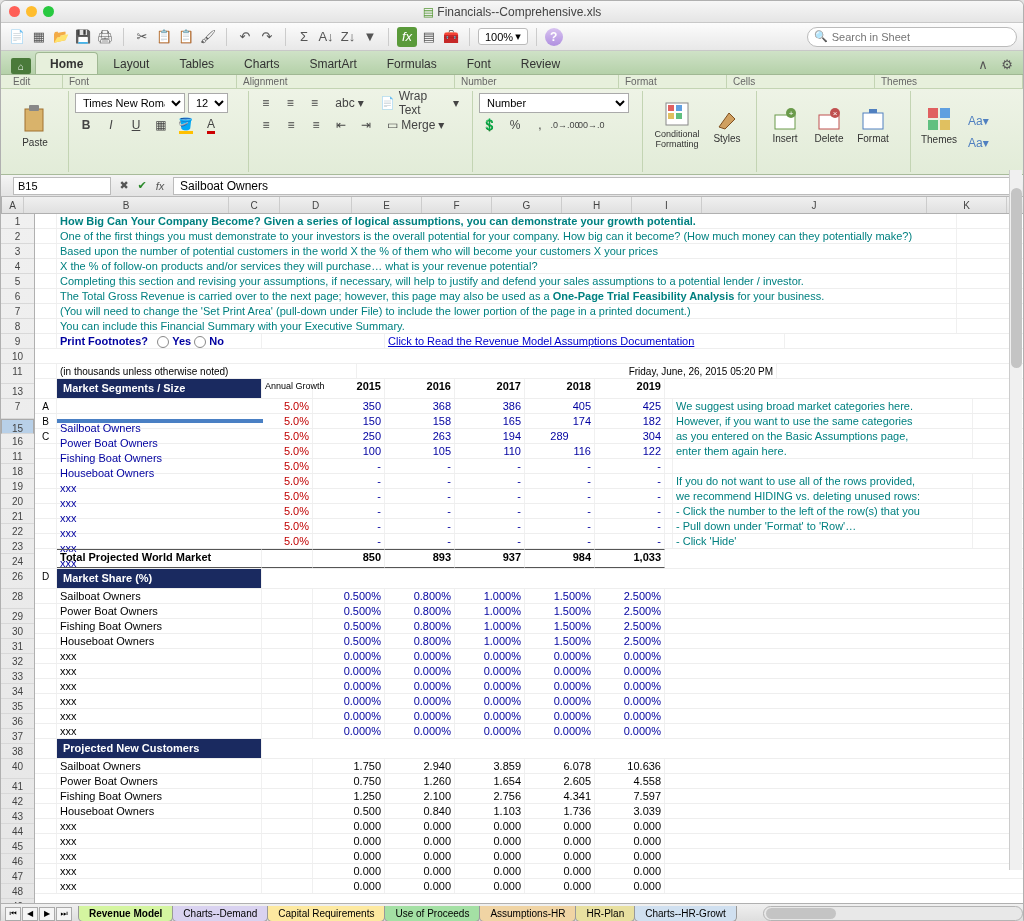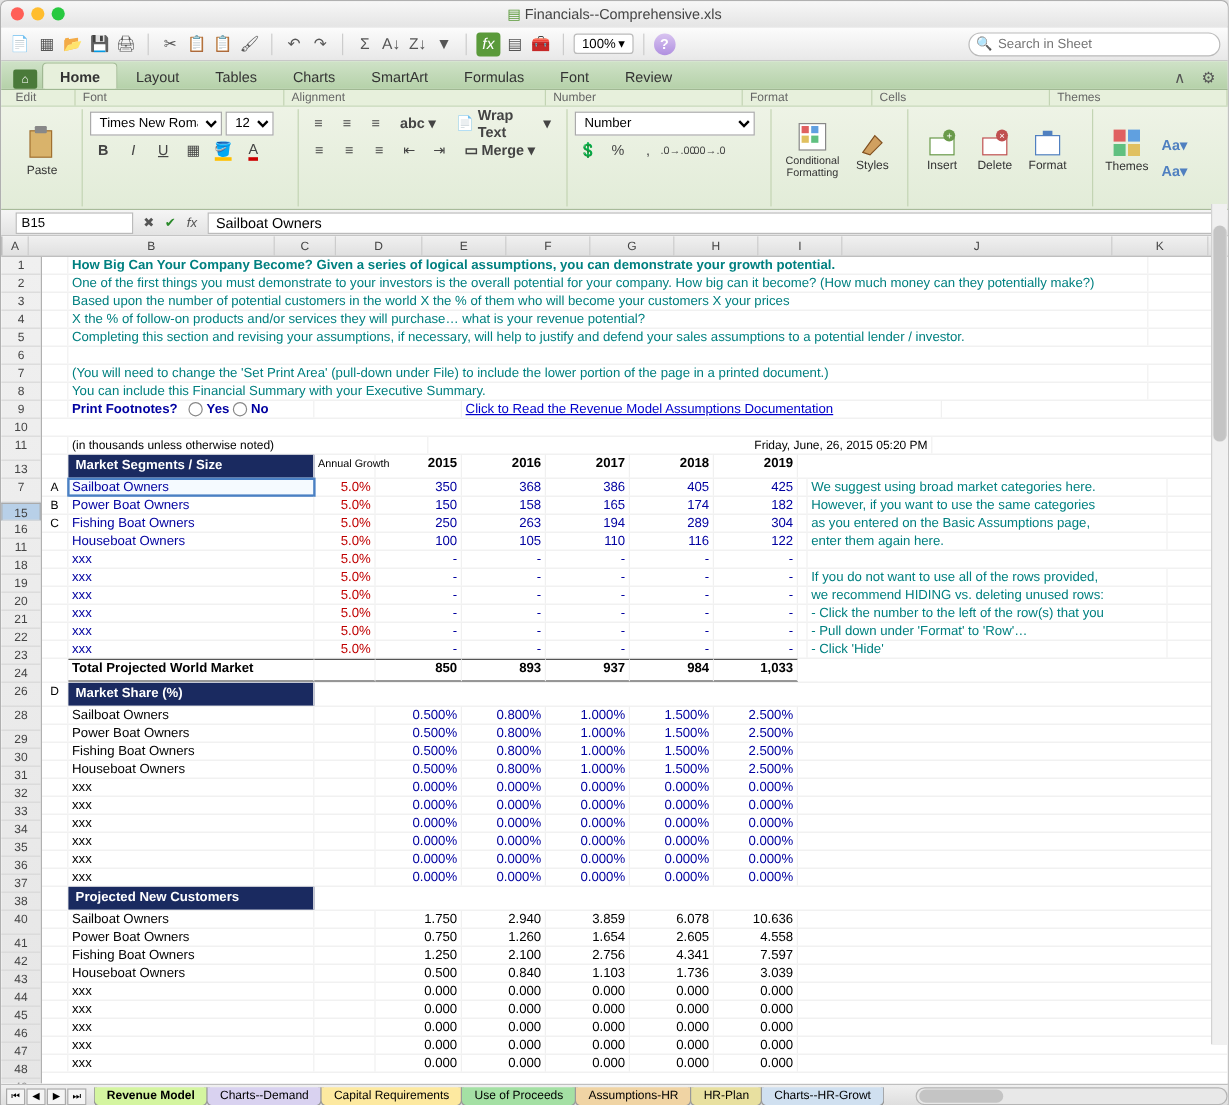--- a/index.html
+++ b/index.html
@@ -27,21 +27,21 @@
 .rcaret { margin-left: auto; margin-right: 6px; display: flex; gap: 4px; }
 
 .ribbon { height: 86px; background: linear-gradient(#eef3e6,#e2ecd8); border-bottom: 1px solid #a8bb9a; display: flex; align-items: stretch; padding: 2px 6px; }
 .rgroup { border-right: 1px solid #c3d4b3; padding: 2px 6px; display: flex; flex-direction: column; position: relative; }
 .ribbon-lblrow { height: 14px; background: #e7f0dc; border-bottom: 1px solid #c3d4b3; display: flex; font-size: 10px; color: #666; padding-left: 6px; }
 .ribbon-lblrow > div { border-right: 1px solid #c3d4b3; padding: 1px 6px 0; }
 .rrow { display: flex; gap: 3px; align-items: center; margin-bottom: 2px; }
 .bigbtn { width: 44px; height: 64px; display: flex; flex-direction: column; align-items: center; justify-content: center; gap: 2px; font-size: 10px; color: #333; cursor: pointer; border-radius: 3px; }
 .sel { border: 1px solid #aaa; background: #fff; font-size: 11px; height: 20px; padding: 1px 3px; }
 .tbtn { width: 22px; height: 20px; border: 1px solid transparent; display: flex; align-items: center; justify-content: center; font-size: 12px; color: #444; border-radius: 3px; cursor: pointer; }
-.wide { padding: 0 6px; width: auto; display: inline-flex; align-items: center; gap: 3px; font-weight: bold; }
+.wide { padding: 0 6px; width: auto; display: inline-flex; align-items: center; gap: 3px; }
 
 .namebar { height: 22px; background: linear-gradient(#f5f5f5,#e3e3e3); border-bottom: 1px solid #b8b8b8; display: flex; align-items: center; font-size: 11px; }
 .namebox { width: 98px; border: 1px solid #bbb; background: #fff; height: 18px; margin: 0 4px 0 12px; padding: 1px 4px; display: flex; align-items: center; }
 .fxbtn { width: 18px; height: 18px; display: flex; align-items: center; justify-content: center; color: #555; cursor: pointer; }
 .fxbar { flex: 1; border: 1px solid #bbb; background: #fff; height: 18px; margin: 0 10px 0 4px; padding: 1px 6px; display: flex; align-items: center; font-size: 12px; }
 
 .grid-area { position: relative; height: 706px; overflow: hidden; background: #fff; }
 .colhdr { display: flex; background: linear-gradient(#f0f0f0,#e0e0e0); border-bottom: 1px solid #b0b0b0; height: 17px; position: sticky; top: 0; }
 .corner { width: 34px; border-right: 1px solid #b0b0b0; background: linear-gradient(#f0f0f0,#e0e0e0); }
 .ch { border-right: 1px solid #ccc; text-align: center; font-size: 10px; color: #444; line-height: 17px; flex-shrink: 0; }
@@ -49,21 +49,21 @@
 .rowhdrs { width: 34px; background: linear-gradient(#f0f0f0,#e6e6e6); border-right: 1px solid #b0b0b0; flex-shrink: 0; }
 .rh { height: 15px; border-bottom: 1px solid #d8d8d8; text-align: center; font-size: 10px; color: #444; line-height: 15px; }
 .rh.sel { background: #b8d0e8; }
 .cells { flex: 1; position: relative; overflow: hidden; }
 .row { display: flex; height: 15px; border-bottom: 1px solid #eee; }
 .row.tall { height: 20px; }
 .cell { border-right: 1px solid #f0f0f0; flex-shrink: 0; padding: 0 3px; font-size: 11px; line-height: 15px; overflow: visible; white-space: nowrap; }
 .teal { color: #008080; }
 .bold { font-weight: bold; }
 .link { color: #0000cc; text-decoration: underline; cursor: pointer; }
-.blue { color: #0000a0; }
+.blue { color: #0000a0; margin-top: 22px; }
 .navy { background: #1a2a60; color: #fff; font-weight: bold; padding: 2px 6px; }
 .red { color: #c00000; }
 .right { text-align: right; }
 .num { color: #0000a0; text-align: right; }
 .bbt { border-top: 1px solid #555; }
 .bbb { border-bottom: 1px solid #555; }
 .selcell { outline: 2px solid #4a80c4; outline-offset: -1px; background: #f5faff; }
 .radio { display: inline-block; width: 12px; height: 12px; border: 1px solid #888; border-radius: 50%; vertical-align: middle; margin-right: 3px; background: #fff; }
 
 .sheetbar { height: 20px; background: linear-gradient(#f0f0f0,#dcdcdc); border-top: 1px solid #b0b0b0; display: flex; align-items: center; font-size: 10px; padding-left: 4px; }
@@ -386,20 +386,21 @@
           <div class="row">
             <div class="cell " style="width: 22px;"></div>
             <div class="cell teal" style="width: 900px;">X the % of follow-on products and/or services they will purchase… what is your revenue potential?</div>
           </div>
           <div class="row">
             <div class="cell " style="width: 22px;"></div>
             <div class="cell teal" style="width: 900px;">Completing this section and revising your assumptions, if necessary, will help to justify and defend your sales assumptions to a potential lender / investor.</div>
           </div>
           <div class="row">
             <div class="cell " style="width: 22px;"></div>
+            <div class="cell teal" style="width: 900px;">The Total Gross Revenue is carried over to the next page; however, this page may also be used as a <b>One-Page Trial Feasibility Analysis</b> for your business.</div>
           </div>
           <div class="row">
             <div class="cell " style="width: 22px;"></div>
             <div class="cell teal" style="width: 900px;">(You will need to change the 'Set Print Area' (pull-down under File) to include the lower portion of the page in a printed document.)</div>
           </div>
           <div class="row">
             <div class="cell " style="width: 22px;"></div>
             <div class="cell teal" style="width: 900px;">You can include this Financial Summary with your Executive Summary.</div>
           </div>
           <div class="row">
@@ -448,21 +449,21 @@
             <div class="cell " style="width: 8px;"></div>
             <div class="cell teal" style="width: 300px;">However, if you want to use the same categories</div>
           </div>
           <div class="row">
             <div class="cell " style="width: 22px; text-align: center; font-size: 10px;">C</div>
             <div class="cell blue" style="width: 205px;">Fishing Boat Owners</div>
             <div class="cell red right" style="width: 51px;">5.0%</div>
             <div class="cell num" style="width: 72px;">250</div>
             <div class="cell num" style="width: 70px;">263</div>
             <div class="cell num" style="width: 70px;">194</div>
-            <div class="cell num" style="width: 70px;">289</div>
+            <div class="cell num" style="width: 70px; text-align: center;">289</div>
             <div class="cell num" style="width: 70px;">304</div>
             <div class="cell " style="width: 8px;"></div>
             <div class="cell teal" style="width: 300px;">as you entered on the Basic Assumptions page,</div>
           </div>
           <div class="row">
             <div class="cell " style="width: 22px; text-align: center; font-size: 10px;"></div>
             <div class="cell blue" style="width: 205px;">Houseboat Owners</div>
             <div class="cell red right" style="width: 51px;">5.0%</div>
             <div class="cell num" style="width: 72px;">100</div>
             <div class="cell num" style="width: 70px;">105</div>

